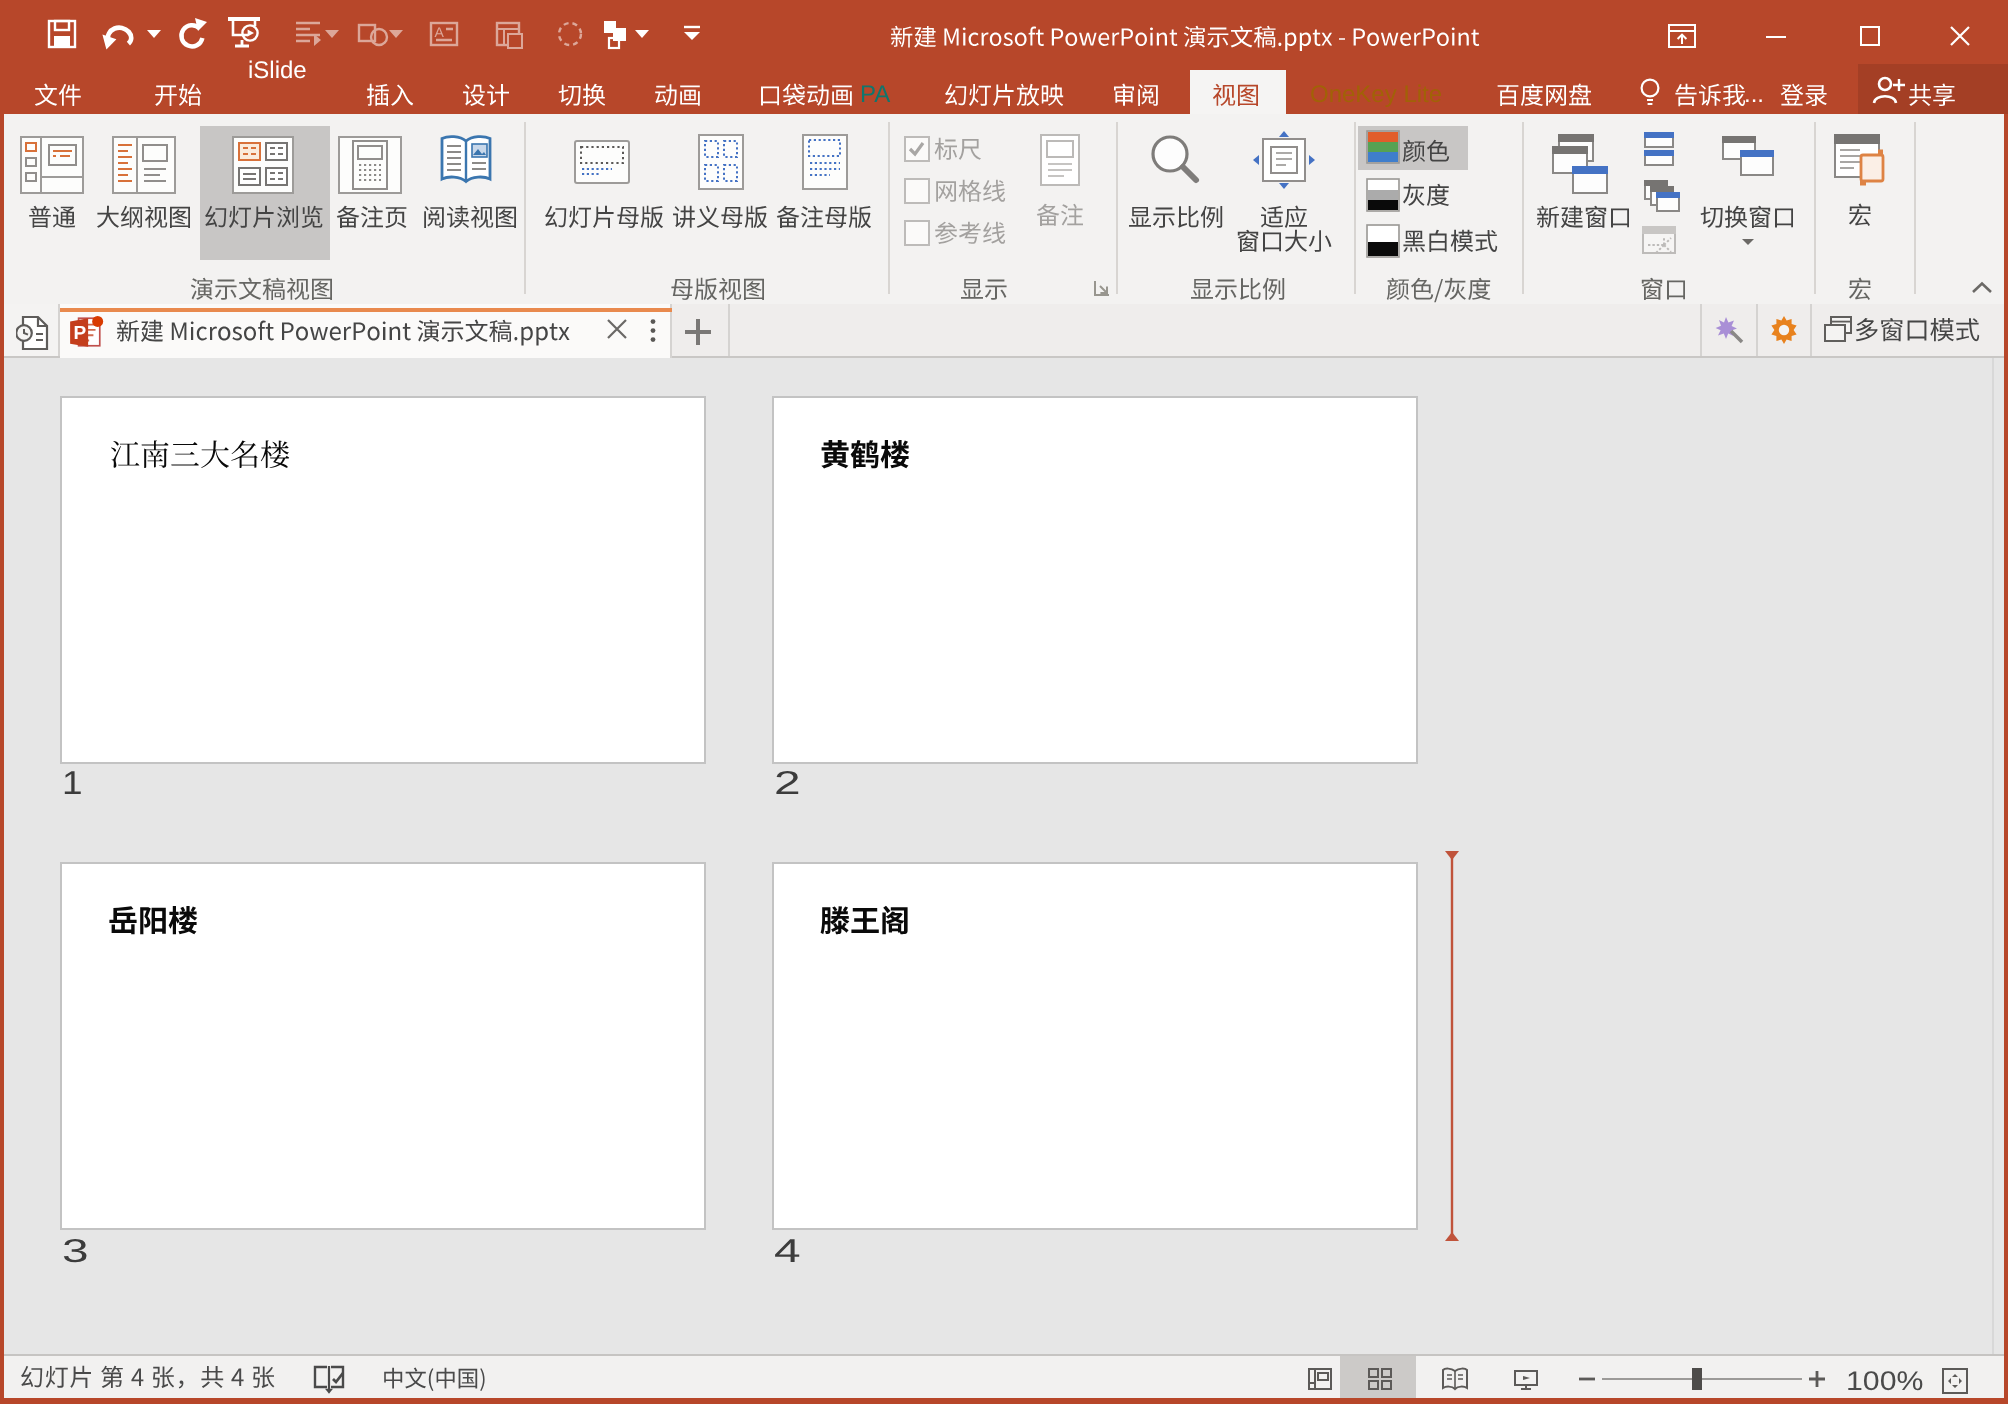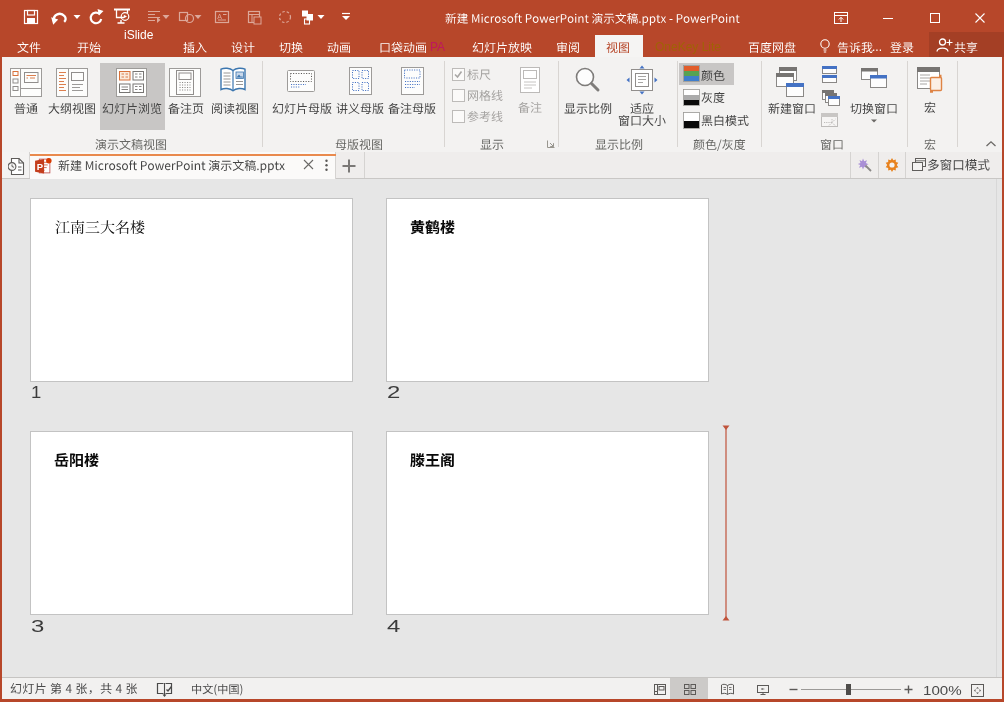--- a/index.html
+++ b/index.html
@@ -123,21 +123,21 @@
   </svg>
 <svg style="position:absolute;left:889.5px;top:40.5px" width="25" height="14" viewBox="0 -11 25 14">
     <path d="M3.4 -4.2H8.4V-2.7H3.4ZM2.5 -5V-2H9.4V-5ZM10.6 -8.6C10.1 -8.1 9.5 -7.5 8.9 -7.1C8.6 -7.4 8.3 -7.7 8.1 -8C8.6 -8.4 9.3 -9 9.9 -9.5L9.2 -10C8.8 -9.6 8.2 -9 7.6 -8.6C7.3 -9 7 -9.5 6.8 -10.1L6 -9.8C6.5 -8.7 7.2 -7.6 8 -6.7H4C4.7 -7.5 5.3 -8.4 5.7 -9.4L5.1 -9.7L4.9 -9.6H1.2V-8.9H4.5C4.2 -8.3 3.8 -7.7 3.3 -7.2C2.9 -7.6 2.3 -8.1 1.7 -8.4L1.2 -7.9C1.8 -7.5 2.4 -7.1 2.8 -6.7C2 -6 1.1 -5.4 0.3 -5.1C0.5 -4.9 0.7 -4.6 0.9 -4.4C1.9 -4.9 3 -5.6 3.9 -6.5V-6H8.2V-6.6C9 -5.7 10 -5 11.1 -4.5C11.2 -4.7 11.5 -5.1 11.7 -5.2C10.9 -5.6 10.1 -6 9.4 -6.6C10 -7 10.7 -7.6 11.2 -8.1ZM7.8 -1.9C7.6 -1.4 7.3 -0.6 6.9 -0.1H4.2L4.9 -0.4C4.8 -0.8 4.5 -1.4 4.2 -1.9L3.3 -1.6C3.6 -1.2 3.9 -0.5 4 -0.1H0.7V0.7H11.3V-0.1H7.9C8.1 -0.6 8.4 -1.1 8.7 -1.7Z M13.6 -3.8C14.4 -3.4 15.3 -2.7 15.8 -2.2L16.4 -2.9C15.9 -3.3 15 -3.9 14.2 -4.4ZM13.6 -9.4V-8.6H20.9L20.8 -7.5H14V-6.6H20.8L20.7 -5.5H12.8V-4.7H17.5V-2.5C15.8 -1.8 14 -1.1 12.8 -0.6L13.3 0.2C14.5 -0.3 16 -1 17.5 -1.7V-0C17.5 0.1 17.5 0.2 17.3 0.2C17.1 0.2 16.4 0.2 15.7 0.2C15.8 0.4 16 0.8 16 1C17 1 17.6 1 17.9 0.9C18.3 0.7 18.4 0.5 18.4 -0V-2.8C19.5 -1.3 21 -0.1 22.8 0.5C23 0.2 23.2 -0.1 23.4 -0.3C22.1 -0.6 21 -1.3 20.1 -2.1C20.9 -2.6 21.8 -3.3 22.5 -3.9L21.7 -4.4C21.2 -3.9 20.3 -3.2 19.5 -2.7C19.1 -3.2 18.7 -3.8 18.4 -4.4V-4.7H23.3V-5.5H21.6C21.8 -6.8 21.8 -8.3 21.9 -9.4L21.2 -9.5L21 -9.4Z" fill="#FFFFFF"></path>
   </svg>
 <svg style="position:absolute;left:606px;top:40.5px" width="25" height="14" viewBox="0 -11 25 14">
     <path d="M5.4 -9.5V-3.1H6.3V-8.7H10V-3.1H10.9V-9.5ZM1.8 -9.6C2.3 -9.2 2.7 -8.5 3 -8.1L3.7 -8.6C3.5 -9 3 -9.6 2.5 -10.1ZM7.6 -7.8V-5.4C7.6 -3.6 7.3 -1.3 4.2 0.3C4.4 0.4 4.7 0.8 4.8 1C6.6 0 7.6 -1.3 8.1 -2.6V-0.2C8.1 0.6 8.4 0.8 9.2 0.8H10.3C11.3 0.8 11.5 0.3 11.6 -1.6C11.4 -1.7 11.1 -1.8 10.8 -2C10.8 -0.2 10.7 0.1 10.3 0.1H9.3C9 0.1 8.9 0 8.9 -0.3V-3.3H8.3C8.5 -4 8.5 -4.8 8.5 -5.4V-7.8ZM0.8 -8V-7.2H3.7C3 -5.7 1.7 -4.2 0.5 -3.3C0.6 -3.2 0.8 -2.7 0.9 -2.4C1.4 -2.8 1.8 -3.2 2.3 -3.7V0.9H3.1V-4.2C3.6 -3.7 4.1 -3 4.3 -2.6L4.9 -3.3C4.7 -3.6 3.8 -4.6 3.4 -5.1C3.9 -5.9 4.4 -6.8 4.8 -7.7L4.3 -8.1L4.1 -8Z M16.5 -3.3C17.5 -3.1 18.7 -2.7 19.4 -2.4L19.7 -3C19.1 -3.3 17.8 -3.7 16.9 -3.9ZM15.3 -1.8C17 -1.6 19 -1.1 20.2 -0.7L20.6 -1.4C19.4 -1.8 17.3 -2.3 15.7 -2.4ZM13 -9.6V1H13.9V0.5H22.1V1H23V-9.6ZM13.9 -0.3V-8.7H22.1V-0.3ZM17 -8.5C16.4 -7.5 15.3 -6.6 14.3 -6C14.5 -5.8 14.8 -5.6 14.9 -5.4C15.3 -5.7 15.7 -6 16 -6.3C16.4 -5.9 16.8 -5.5 17.3 -5.2C16.3 -4.7 15.2 -4.4 14.1 -4.2C14.2 -4 14.4 -3.6 14.5 -3.4C15.7 -3.7 17 -4.1 18.1 -4.8C19.1 -4.2 20.2 -3.8 21.4 -3.6C21.5 -3.8 21.7 -4.1 21.9 -4.2C20.8 -4.4 19.8 -4.8 18.8 -5.2C19.7 -5.8 20.5 -6.5 21 -7.3L20.5 -7.6L20.3 -7.5H17.2C17.4 -7.8 17.6 -8 17.7 -8.2ZM16.5 -6.8 16.6 -6.8H19.7C19.3 -6.4 18.7 -6 18.1 -5.6C17.5 -5.9 16.9 -6.3 16.5 -6.8Z" fill="#B7472A"></path>
   </svg>
 <svg style="position:absolute;left:379px;top:40.5px" width="49" height="14" viewBox="0 -11 49 14">
     <path d="M1.5 -8.8V0.7H2.5V-0.4H9.6V0.6H10.5V-8.8ZM2.5 -1.3V-7.9H9.6V-1.3Z M20.1 -9.6C20.7 -9.3 21.5 -8.8 21.8 -8.4L22.4 -8.9C22 -9.3 21.3 -9.7 20.6 -10ZM17 -5.5C17.3 -5.1 17.7 -4.5 17.9 -4.2L18.7 -4.6C18.5 -4.9 18.2 -5.4 17.8 -5.8ZM15.1 0.8C15.4 0.6 15.8 0.5 18.9 -0.2C18.8 -0.4 18.8 -0.7 18.8 -1L16.1 -0.4V-2.1C16.8 -2.5 17.5 -2.9 18 -3.4C18.9 -1.3 20.6 0 23 0.6C23.1 0.3 23.4 0 23.6 -0.2C22.4 -0.4 21.4 -0.8 20.6 -1.4C21.3 -1.7 22.1 -2.2 22.8 -2.7L22.1 -3.2C21.5 -2.8 20.7 -2.3 20 -1.9C19.6 -2.3 19.2 -2.8 18.9 -3.4H23.4V-4.2H12.7V-3.4H16.8C15.7 -2.6 13.9 -1.9 12.4 -1.5C12.6 -1.3 12.8 -1 13 -0.8C13.7 -1 14.5 -1.3 15.3 -1.7V-0.6C15.3 -0.1 15 0 14.8 0.1C15 0.2 15.1 0.6 15.1 0.8ZM18 -10.1C18.1 -9.3 18.2 -8.7 18.4 -8.1L15.9 -7.8L16 -7.1L18.7 -7.3C19.4 -5.7 20.7 -4.7 22.1 -4.7C23 -4.7 23.3 -5.1 23.4 -6.4C23.2 -6.4 22.9 -6.6 22.7 -6.7C22.6 -5.9 22.5 -5.6 22.2 -5.6C21.2 -5.6 20.3 -6.3 19.7 -7.4L23.3 -7.7L23.2 -8.5L19.3 -8.1C19.1 -8.7 19 -9.4 18.9 -10.1ZM15.5 -10.1C14.7 -8.8 13.5 -7.6 12.3 -6.8C12.5 -6.7 12.8 -6.3 13 -6.2C13.4 -6.5 13.9 -6.9 14.4 -7.3V-4.7H15.2V-8.3C15.6 -8.7 16 -9.3 16.3 -9.8Z M25.1 -9.1V-8.3H29.7V-9.1ZM31.8 -9.9C31.8 -9 31.8 -8.2 31.8 -7.3H30.1V-6.4H31.8C31.6 -3.7 31.1 -1.2 29.5 0.3C29.7 0.4 30 0.7 30.2 0.9C32 -0.7 32.5 -3.5 32.7 -6.4H34.4C34.3 -2.2 34.2 -0.6 33.8 -0.2C33.7 -0.1 33.6 -0 33.4 -0C33.1 -0 32.5 -0 31.8 -0.1C32 0.1 32.1 0.5 32.1 0.8C32.7 0.8 33.4 0.8 33.7 0.8C34.1 0.7 34.4 0.6 34.6 0.3C35 -0.2 35.2 -1.9 35.3 -6.9C35.3 -7 35.3 -7.3 35.3 -7.3H32.7C32.7 -8.2 32.7 -9 32.7 -9.9ZM25.1 -0.5 25.1 -0.5V-0.5C25.4 -0.7 25.8 -0.8 29.1 -1.6L29.4 -0.8L30.1 -1C29.9 -1.9 29.4 -3.3 28.9 -4.4L28.2 -4.2C28.4 -3.6 28.7 -3 28.9 -2.3L26 -1.7C26.5 -2.8 26.9 -4.2 27.2 -5.4H29.9V-6.2H24.6V-5.4H26.3C26 -4 25.5 -2.6 25.3 -2.2C25.1 -1.7 25 -1.4 24.8 -1.4C24.9 -1.1 25 -0.7 25.1 -0.5Z M37.1 -9.3V-8.4H46.9V-9.3ZM39.1 -7.1V-1.7H44.9V-7.1ZM39.9 -4.1H41.6V-2.5H39.9ZM42.4 -4.1H44.1V-2.5H42.4ZM39.9 -6.3H41.6V-4.8H39.9ZM42.4 -6.3H44.1V-4.8H42.4ZM37.1 -6.3V0.3H46V0.9H46.9V-6.4H46V-0.5H38V-6.3Z" fill="#FFFFFF"></path>
   </svg>
-<div class="abs" style="left:430px;top:40px;font-size:12px;color:#be185d">PA</div>
+<div class="abs" style="left:430px;top:40px;font-size:12px;color:#0f766e">PA</div>
 <div class="abs" style="left:124px;top:28px;font-size:12px;color:#fff">iSlide</div>
 <div class="abs" style="left:655px;top:40px;font-size:12px;color:#a16207">OneKey Lite</div>
 <svg style="position:absolute;left:748px;top:40.5px" width="49" height="14" viewBox="0 -11 49 14">
     <path d="M2.1 -6.8V1H3V0.2H9.1V1H10V-6.8H6C6.1 -7.3 6.3 -7.9 6.4 -8.6H11.2V-9.4H0.8V-8.6H5.4C5.3 -8 5.2 -7.3 5 -6.8ZM3 -2.9H9.1V-0.6H3ZM3 -3.7V-5.9H9.1V-3.7Z M16.6 -7.7V-6.7H14.7V-5.9H16.6V-3.9H21.3V-5.9H23.2V-6.7H21.3V-7.7H20.4V-6.7H17.5V-7.7ZM20.4 -5.9V-4.7H17.5V-5.9ZM21.1 -2.4C20.6 -1.8 19.8 -1.3 18.9 -0.9C18.1 -1.3 17.4 -1.8 16.9 -2.4ZM14.9 -3.2V-2.4H16.4L16 -2.3C16.5 -1.6 17.2 -1 18 -0.6C16.8 -0.2 15.6 0 14.3 0.1C14.4 0.3 14.6 0.7 14.7 0.9C16.2 0.7 17.6 0.4 18.9 -0.1C20.1 0.4 21.5 0.8 23 1C23.1 0.7 23.4 0.4 23.5 0.2C22.2 0.1 21 -0.2 19.9 -0.6C21 -1.1 21.9 -1.9 22.4 -2.9L21.8 -3.2L21.7 -3.2ZM17.7 -9.9C17.8 -9.6 18 -9.2 18.2 -8.9H13.5V-5.6C13.5 -3.8 13.4 -1.3 12.4 0.6C12.7 0.6 13.1 0.8 13.2 1C14.3 -0.9 14.4 -3.7 14.4 -5.6V-8H23.4V-8.9H19.2C19 -9.3 18.8 -9.8 18.6 -10.1Z M26.3 -6.4C26.9 -5.8 27.5 -5 28 -4.2C27.5 -2.9 26.9 -1.9 26.1 -1.1C26.3 -0.9 26.6 -0.7 26.8 -0.6C27.5 -1.3 28.1 -2.3 28.5 -3.4C28.9 -2.9 29.3 -2.3 29.5 -1.9L30.1 -2.5C29.8 -3 29.4 -3.6 28.9 -4.3C29.2 -5.3 29.5 -6.4 29.7 -7.6L28.8 -7.7C28.7 -6.8 28.5 -5.9 28.3 -5.1C27.8 -5.8 27.3 -6.4 26.9 -6.9ZM29.8 -6.4C30.3 -5.8 30.9 -5 31.4 -4.2C31 -2.9 30.3 -1.8 29.4 -1C29.6 -0.9 30 -0.6 30.1 -0.5C30.9 -1.2 31.5 -2.2 32 -3.4C32.4 -2.7 32.7 -2.1 33 -1.5L33.6 -2.1C33.3 -2.7 32.9 -3.5 32.3 -4.3C32.6 -5.3 32.9 -6.4 33.1 -7.6L32.2 -7.7C32.1 -6.8 31.9 -5.9 31.7 -5.1C31.3 -5.7 30.8 -6.3 30.4 -6.9ZM25.1 -9.4V0.9H26V-8.5H34.1V-0.2C34.1 -0 34 0 33.8 0C33.5 0.1 32.7 0.1 32 0C32.1 0.3 32.2 0.7 32.3 0.9C33.4 0.9 34 0.9 34.4 0.8C34.8 0.6 35 0.3 35 -0.2V-9.4Z M40.7 -5.1C41.4 -4.8 42.2 -4.2 42.6 -3.8L43.1 -4.4C42.6 -4.8 41.8 -5.3 41.1 -5.6ZM41.6 -10.2C41.5 -9.9 41.3 -9.5 41.2 -9.2H38.5V-7.1L38.5 -6.6H36.6V-5.8H38.4C38.2 -5.1 37.8 -4.3 36.9 -3.7C37.1 -3.6 37.4 -3.3 37.5 -3.1C38.7 -3.8 39.1 -4.8 39.3 -5.8H44.9V-4.4C44.9 -4.3 44.8 -4.2 44.7 -4.2C44.5 -4.2 44 -4.2 43.4 -4.2C43.5 -4 43.6 -3.7 43.7 -3.5C44.5 -3.5 45 -3.5 45.3 -3.6C45.7 -3.7 45.8 -4 45.8 -4.4V-5.8H47.5V-6.6H45.8V-9.2H42.1L42.5 -10ZM40.8 -7.8C41.4 -7.5 42.2 -7 42.5 -6.6H39.4L39.4 -7.1V-8.4H44.9V-6.6H42.6L43 -7.2C42.6 -7.5 41.8 -8 41.2 -8.3ZM37.9 -3.1V-0.2H36.5V0.6H47.5V-0.2H46.1V-3.1ZM38.7 -0.2V-2.4H40.3V-0.2ZM41.2 -0.2V-2.4H42.8V-0.2ZM43.6 -0.2V-2.4H45.2V-0.2Z" fill="#FFFFFF"></path>
   </svg>
 <svg class="abs" style="left:818px;top:37px" width="14" height="18" viewBox="0 0 14 18">
     <circle cx="7" cy="7" r="4.2" fill="none" stroke="#fff" stroke-width="1.1"></circle>
     <path d="M5.5 13 H8.5 M5.8 15 H8.2" stroke="#fff" stroke-width="1.1"></path>
   </svg>
 <svg style="position:absolute;left:836.5px;top:40.5px" width="37" height="14" viewBox="0 -11 37 14">

